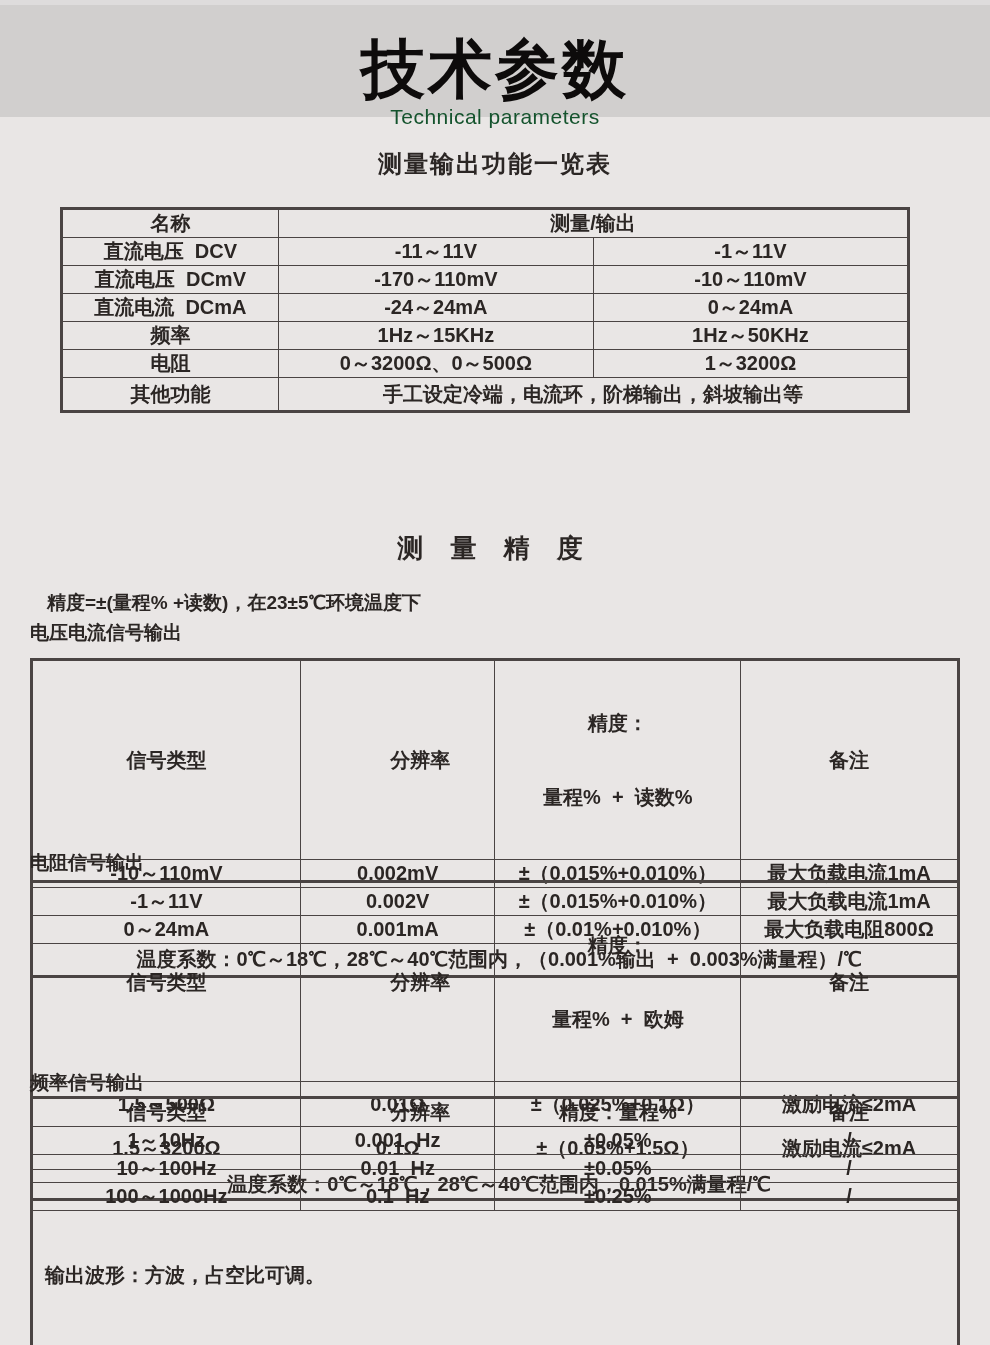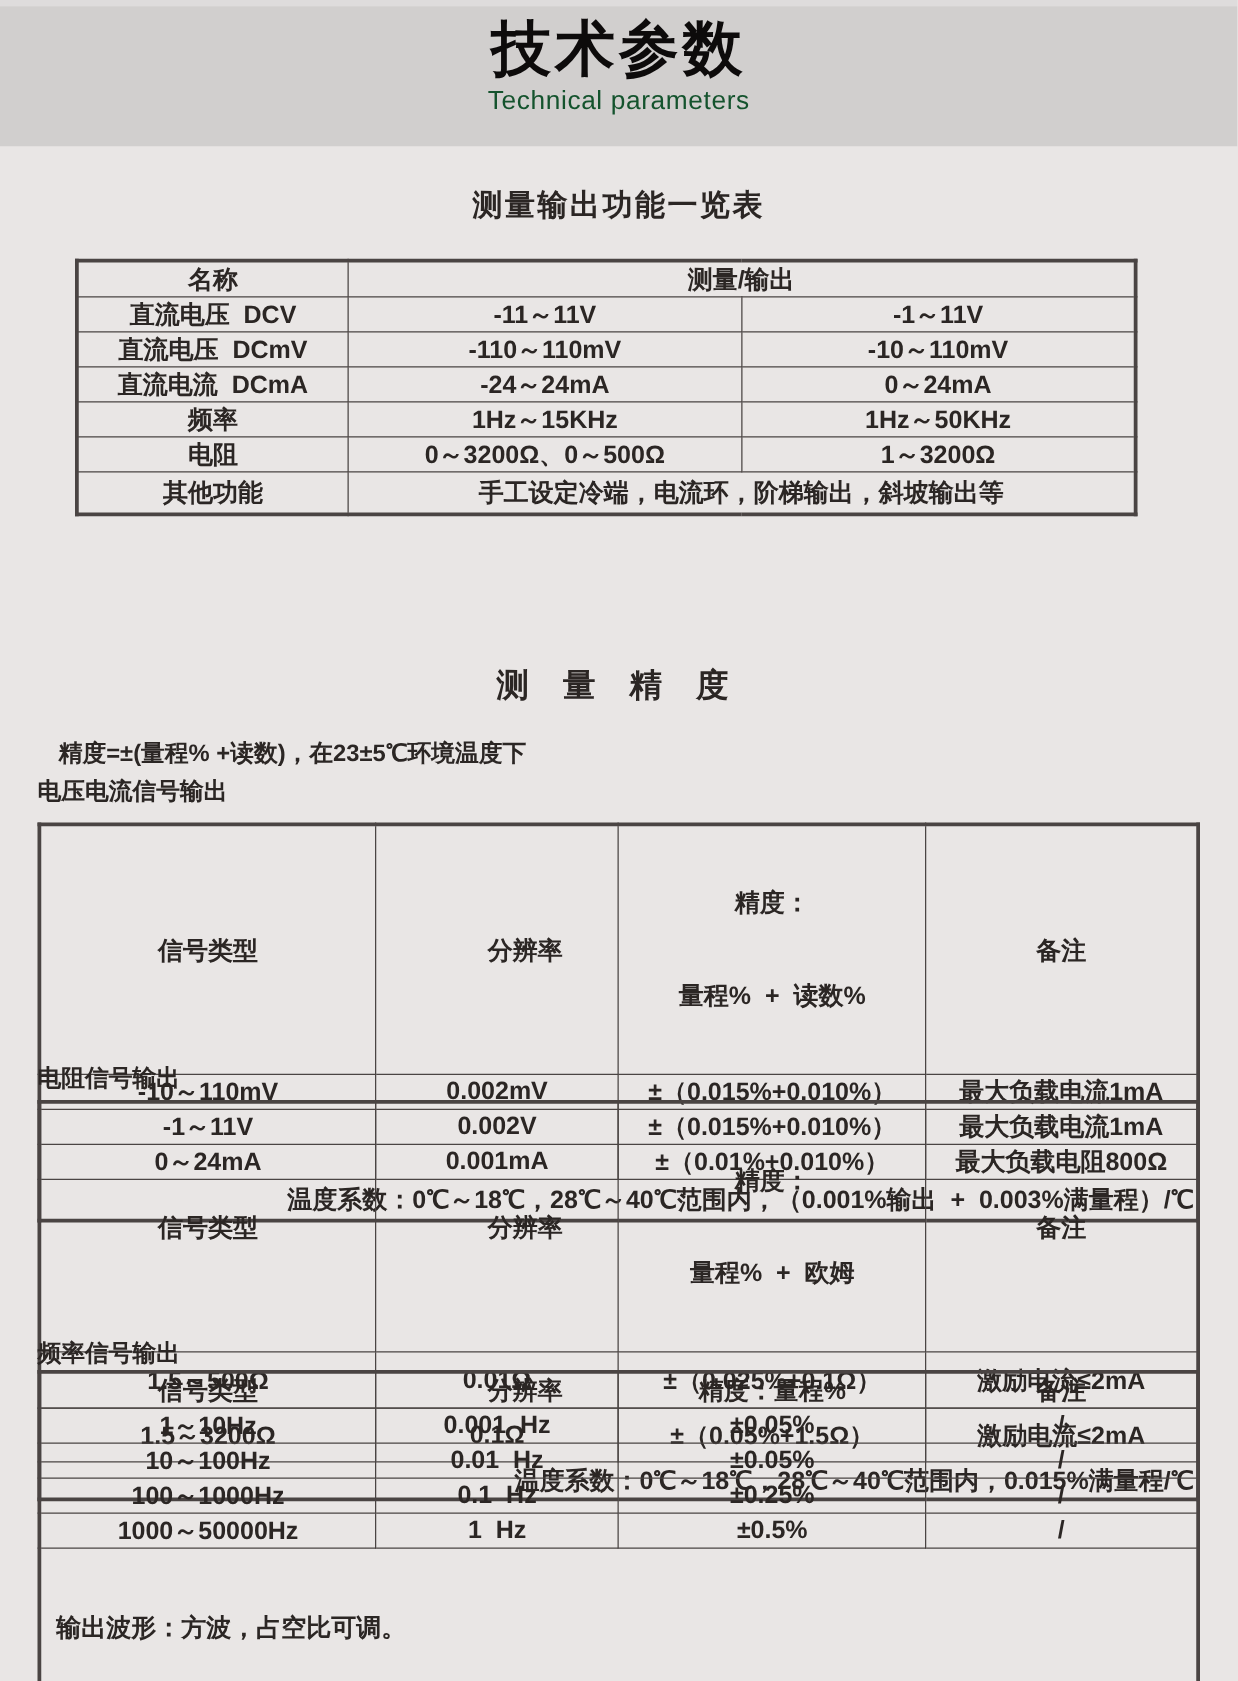--- a/index.html
+++ b/index.html
@@ -12,40 +12,40 @@
     width:990px;height:1345px;
     background:var(--bg);
     color:var(--text);
     font-family:"Liberation Sans",sans-serif;
     font-weight:700;
   }
   .page{position:relative;width:990px;height:1345px;overflow:hidden;}
 
   .top-strip{position:absolute;top:0;left:0;width:100%;height:5px;background:var(--strip);}
   .banner{position:absolute;top:5px;left:0;width:100%;height:112px;background:var(--banner);text-align:center;}
-  .banner-title{margin-top:8px;font-size:48px;font-weight:900;letter-spacing:3px;color:var(--title);line-height:1.25;font-family:Liberation Mono, monospace;}
+  .banner-title{margin-top:24px;font-size:64px;font-weight:900;letter-spacing:3px;color:var(--title);line-height:1.25;}
   .banner-subtitle{font-size:21px;font-weight:400;letter-spacing:.5px;color:#14532d;margin-top:-4px;}
 
   .overview-title{position:absolute;top:148px;left:0;width:100%;text-align:center;font-size:24px;letter-spacing:2px;}
 
   table{border-collapse:collapse;table-layout:fixed;color:var(--text);}
   td{border:1.6px solid var(--border);text-align:center;vertical-align:middle;white-space:pre-wrap;overflow:hidden;padding:0 2px;}
   table.bordered{border:3px solid var(--border);}
 
   .t1{position:absolute;left:60px;top:207px;width:850px;font-size:20px;}
   .t1 .c1{width:25.6%;margin-top:20px;} .t1 .c2{width:39.9%;} .t1 .c3{width:34.5%;}
 
   .t2,.t3,.t4{position:absolute;left:30px;width:930px;font-size:20px;}
   .t2{top:658px;} .t3{top:880px;} .t4{top:1096px;}
   .w1{width:29%;} .w2{width:21%;padding-left:47px;} .w3{width:26.5%;} .w4{width:23.5%;}
 
   .hdr2line{line-height:1.25;}
   .hdr2line div{line-height:24px;}
 
-  .footer-cell{text-align:right;padding-left:10px;}
+  .footer-cell{text-align:center;padding-left:10px;}
   .footer-lines{text-align:left;vertical-align:top;padding:6px 8px 6px 12px;}
   .footer-lines div{line-height:25.5px;}
 
   .acc-title{position:absolute;top:531px;left:0;width:100%;text-align:center;font-size:26px;letter-spacing:10px;}
   .note-line{position:absolute;left:47px;top:590px;font-size:19px;}
   .sec-label{position:absolute;left:30px;font-size:19px;}
   .lbl-vi{top:620px;} .lbl-res{top:850px;} .lbl-freq{top:1070px;}
 </style>
 </head>
 <body>
@@ -67,21 +67,21 @@
       <td class="c1">名称</td>
       <td colspan="2">测量/输出</td>
     </tr>
     <tr style="height:28px;">
       <td>直流电压  DCV</td>
       <td>-11～11V</td>
       <td>-1～11V</td>
     </tr>
     <tr style="height:28px;">
       <td>直流电压  DCmV</td>
-      <td>-110～110mV</td>
+      <td>-170～110mV</td>
       <td>-10～110mV</td>
     </tr>
     <tr style="height:28px;">
       <td>直流电流  DCmA</td>
       <td>-24～24mA</td>
       <td>0～24mA</td>
     </tr>
     <tr style="height:28px;">
       <td>频率</td>
       <td>1Hz～15KHz</td>
@@ -191,26 +191,20 @@
       <td>0.01  Hz</td>
       <td>±0.05%</td>
       <td>/</td>
     </tr>
     <tr style="height:28px;">
       <td>100～1000Hz</td>
       <td>0.1  Hz</td>
       <td>±0.25%</td>
       <td>/</td>
     </tr>
-    <tr style="height:28px;">
-      <td>1000～50000Hz</td>
-      <td>1  Hz</td>
-      <td>±0.5%</td>
-      <td>/</td>
-    </tr>
     <tr style="height:102px;">
       <td colspan="4" class="footer-lines">
         <div>输出波形：方波，占空比可调。</div>
         
         
         
       </td>
     </tr>
   </tbody>
     </table>

